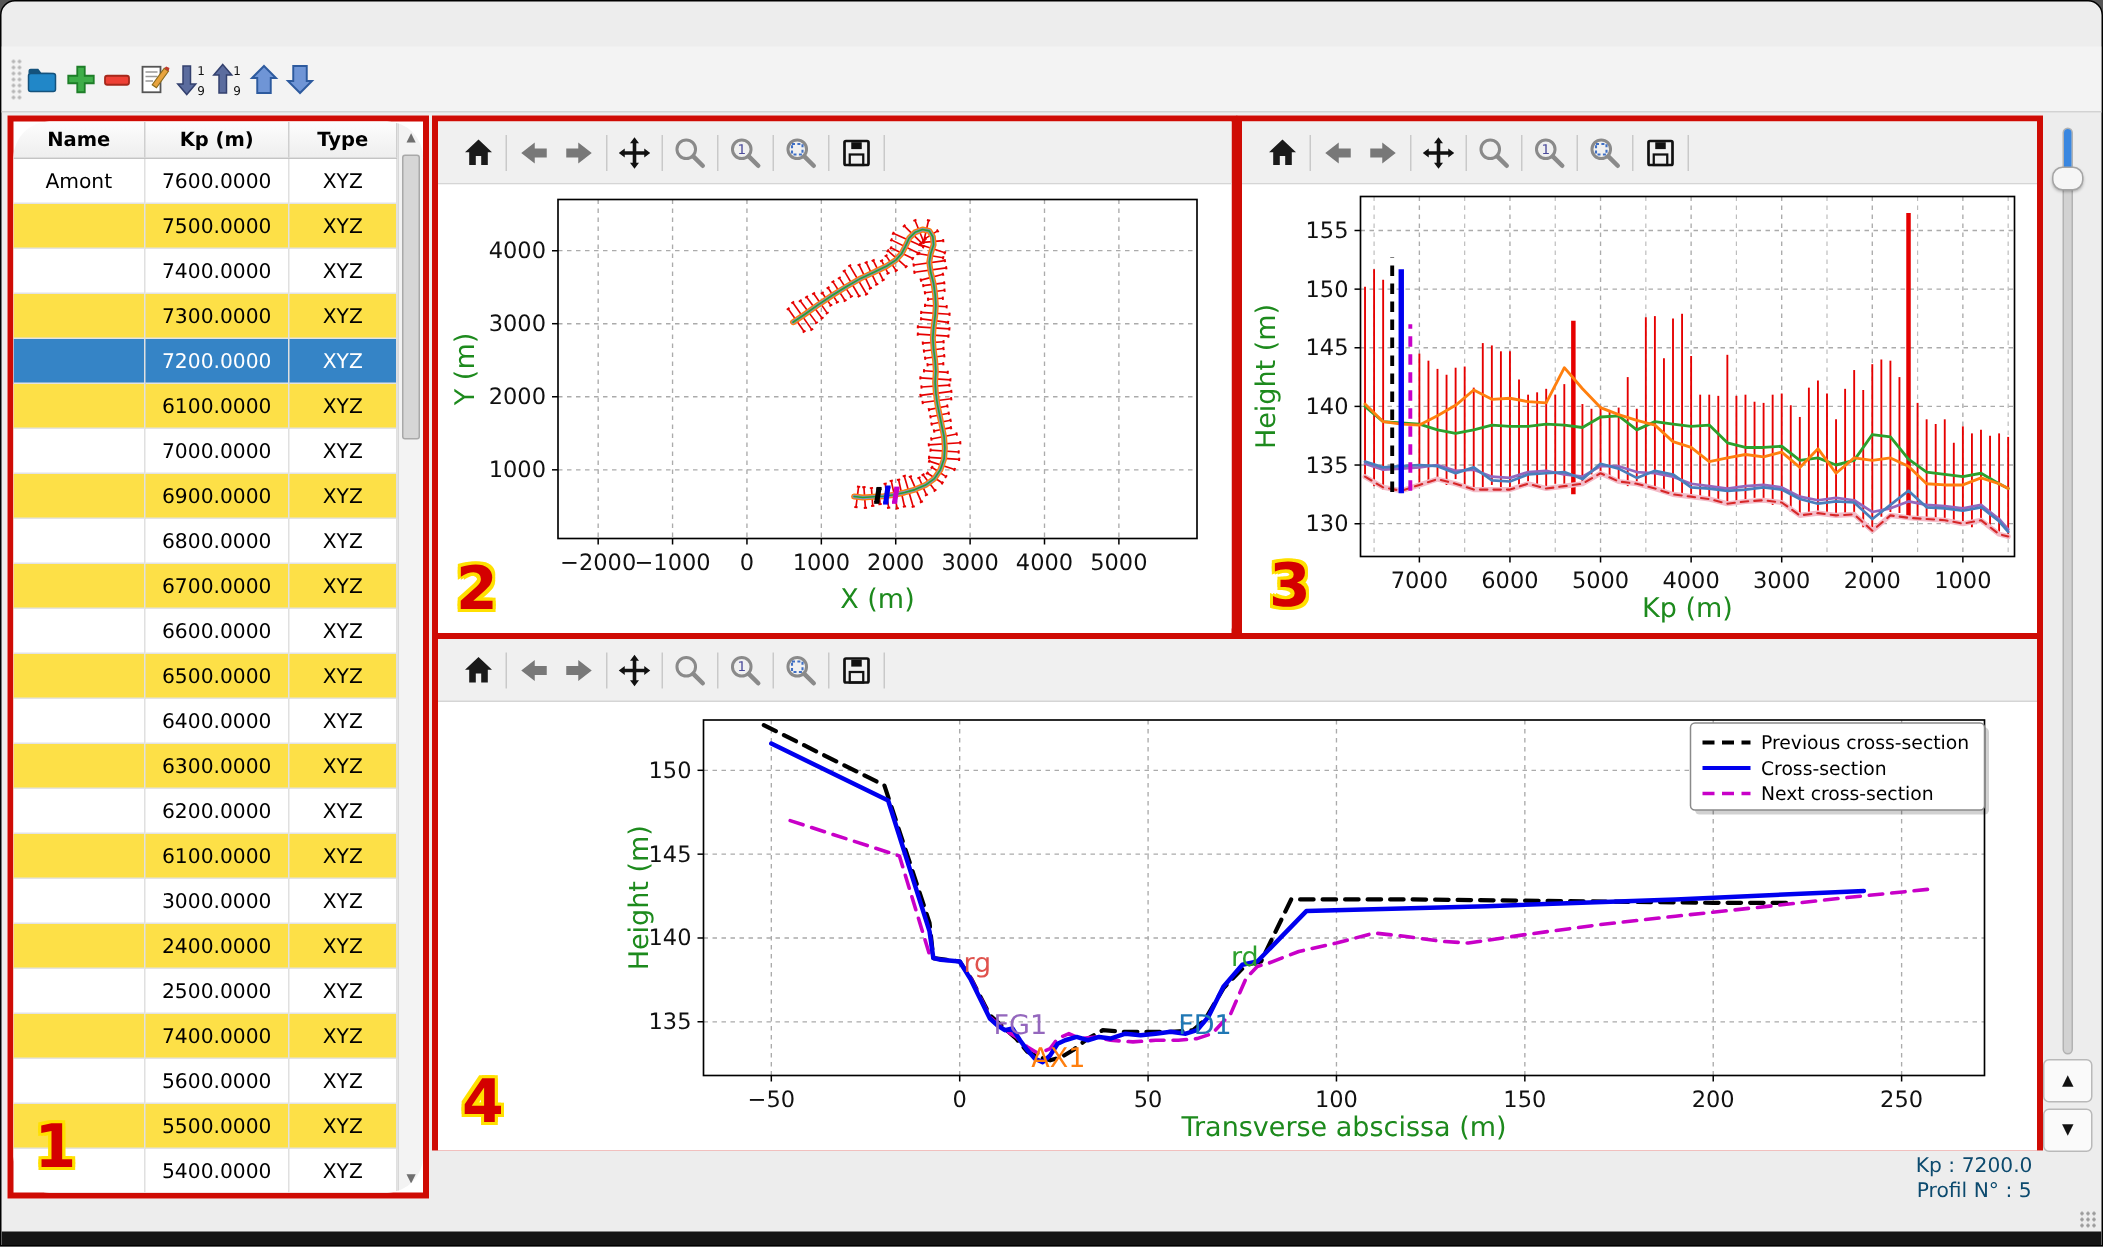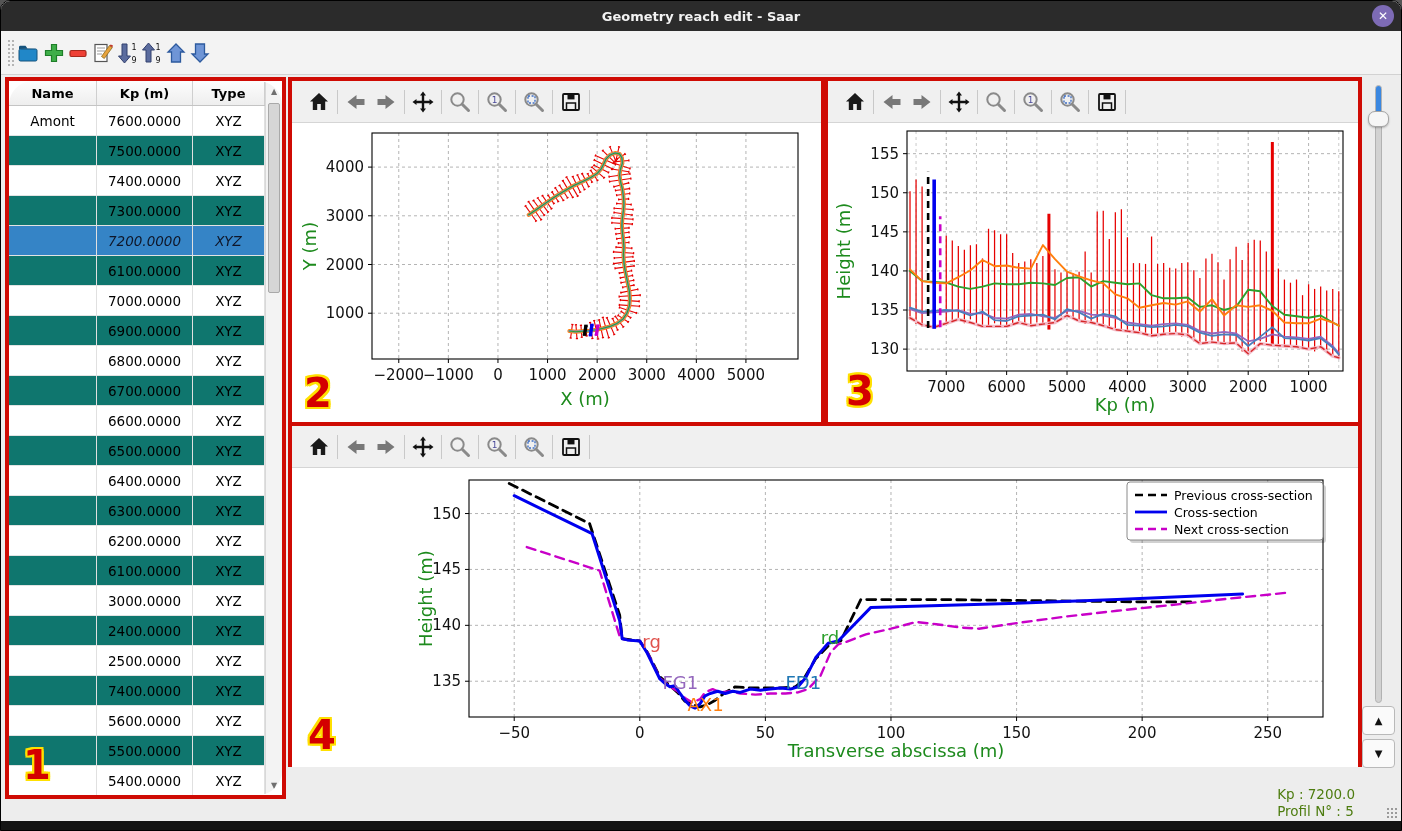--- a/index.html
+++ b/index.html
@@ -33,22 +33,22 @@
                            -2px -2px 0 #ffe000, 2px 2px 0 #ffe000, -2px 2px 0 #ffe000, 2px -2px 0 #ffe000;
                z-index:30; pointer-events:none; }
   
   .tbl-wrap { position:absolute; inset:0; overflow:hidden; background:#fff;border-radius:24px; }
   .tbl-grid { position:absolute; left:0; top:0; width:256px; }
   .tbl-head { display:grid; grid-template-columns:88px 96px 72px; height:25px;
               background:linear-gradient(#fdfdfd,#eeeeee); border-bottom:1px solid #c4c4c4; }
   .tbl-head div { font-size:13px; font-weight:bold; display:flex; align-items:center; justify-content:center;
                   border-right:1px solid #cfcfcf; }
   .tbl-row { display:grid; grid-template-columns:88px 96px 72px; height:30px; background:#fff; }
-  .tbl-row.alt { background:#0f766e; }
-  .tbl-row.sel { background:#3584c6; color:#0f172a;font-style:italic; }
+  .tbl-row.alt { background:#fde047; }
+  .tbl-row.sel { background:#3584c6; color:#ffffff; }
   .tbl-row div { font-size:13.5px; display:flex; align-items:center; justify-content:center;
                  border-right:1px solid #e0e0e0; border-bottom:1px solid #e3e3e3; }
   .tbl-scroll { position:absolute; right:0; top:0; bottom:0; width:17px; background:#f3f3f3;
                 border-left:1px solid #d8d8d8; }
   .tbl-scroll .arr { position:absolute; left:0; right:0; height:16px; color:#707070; font-size:8px;
                      display:flex; align-items:center; justify-content:center; }
   .tbl-thumb { position:absolute; left:2px; right:2px; top:22px; height:190px; background:#d6d6d6;
                border:1px solid #a9a9a9; border-radius:2px; }
   
   .mpl-toolbar { height:42px; background:#f0f0f0; border-bottom:1px solid #d5d5d5;
@@ -63,35 +63,31 @@
              border:1px solid #b2b2b2; border-radius:4px; }
   .v-fill  { position:absolute; left:0; top:0; width:100%; height:28px; background:#3a87e0; border-radius:4px 4px 0 0; }
   .v-handle{ position:absolute; left:1367px; top:110px; width:21px; height:16px; background:#f6f6f6;
              border:1px solid #a5a5a5; border-radius:7px; box-shadow:0 1px 2px rgba(0,0,0,.25); }
   .nav-btn { position:absolute; left:1361px; width:33px; height:29px; background:#fafafa;
              border:1px solid #b9b9b9; border-radius:4px; display:flex; align-items:center;
              justify-content:center; font-size:10px; color:#111; }
   #btn-up   { top:705px; }
   #btn-down { top:738px; }
   
-  .status { position:absolute; right:46px; top:768px; text-align:left; font-size:13.5px;
-            color:#4d7c0f; line-height:17px;margin-top:17px; }
+  .status { position:absolute; right:46px; top:768px; text-align:center; font-size:13.5px;
+            color:#0c4a6e; line-height:17px; }
   .bottom-strip { position:absolute; left:0; right:0; bottom:0; height:9px; background:#141414; }
   .resize-grip { position:absolute; right:3px; bottom:11px; width:12px; height:12px;
                  background-image:radial-gradient(#9a9a9a 1px, transparent 1.2px); background-size:4px 4px; }
 </style>
 </head>
 <body>
 
 <div class="window">
 
-  <div class="titlebar">
-    <span class="title">Geometry reach edit - Saar</span>
-    <span class="close-btn">✕</span>
-  </div>
 
   <div class="main-toolbar">
     <div class="tb-grip"></div>
     <button class="tb-btn" style="left:14px" title="">
       <svg viewBox="0 0 24 24">
         <path d="M3 8 L3 6.2 Q3 4.8 4.4 4.8 L9.5 4.8 L11.5 7.5 L21 7.5 Z" fill="#14527c"></path>
         <rect x="3" y="8" width="18" height="12" rx="1.5" fill="#2187c8" stroke="#14527c" stroke-width="1"></rect>
       </svg>
     </button>
     <button class="tb-btn" style="left:40px">

